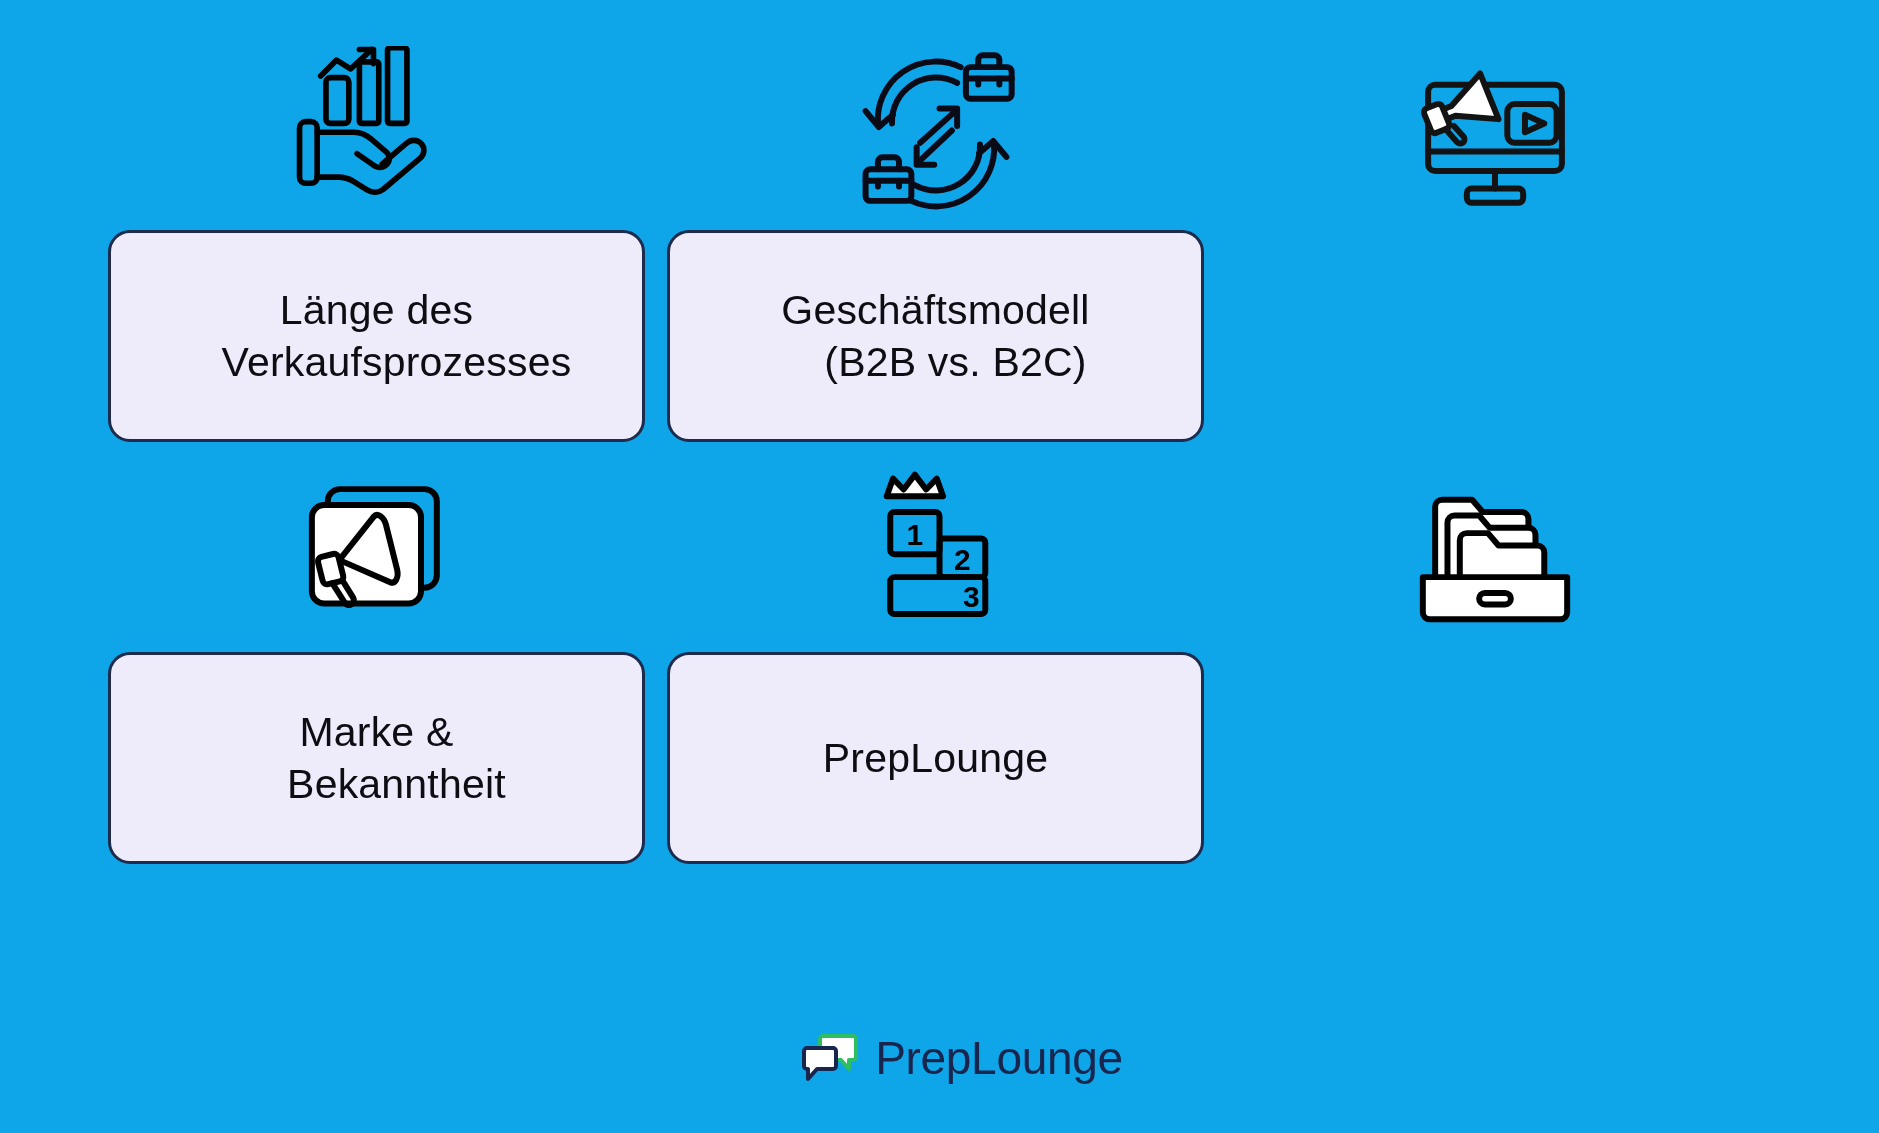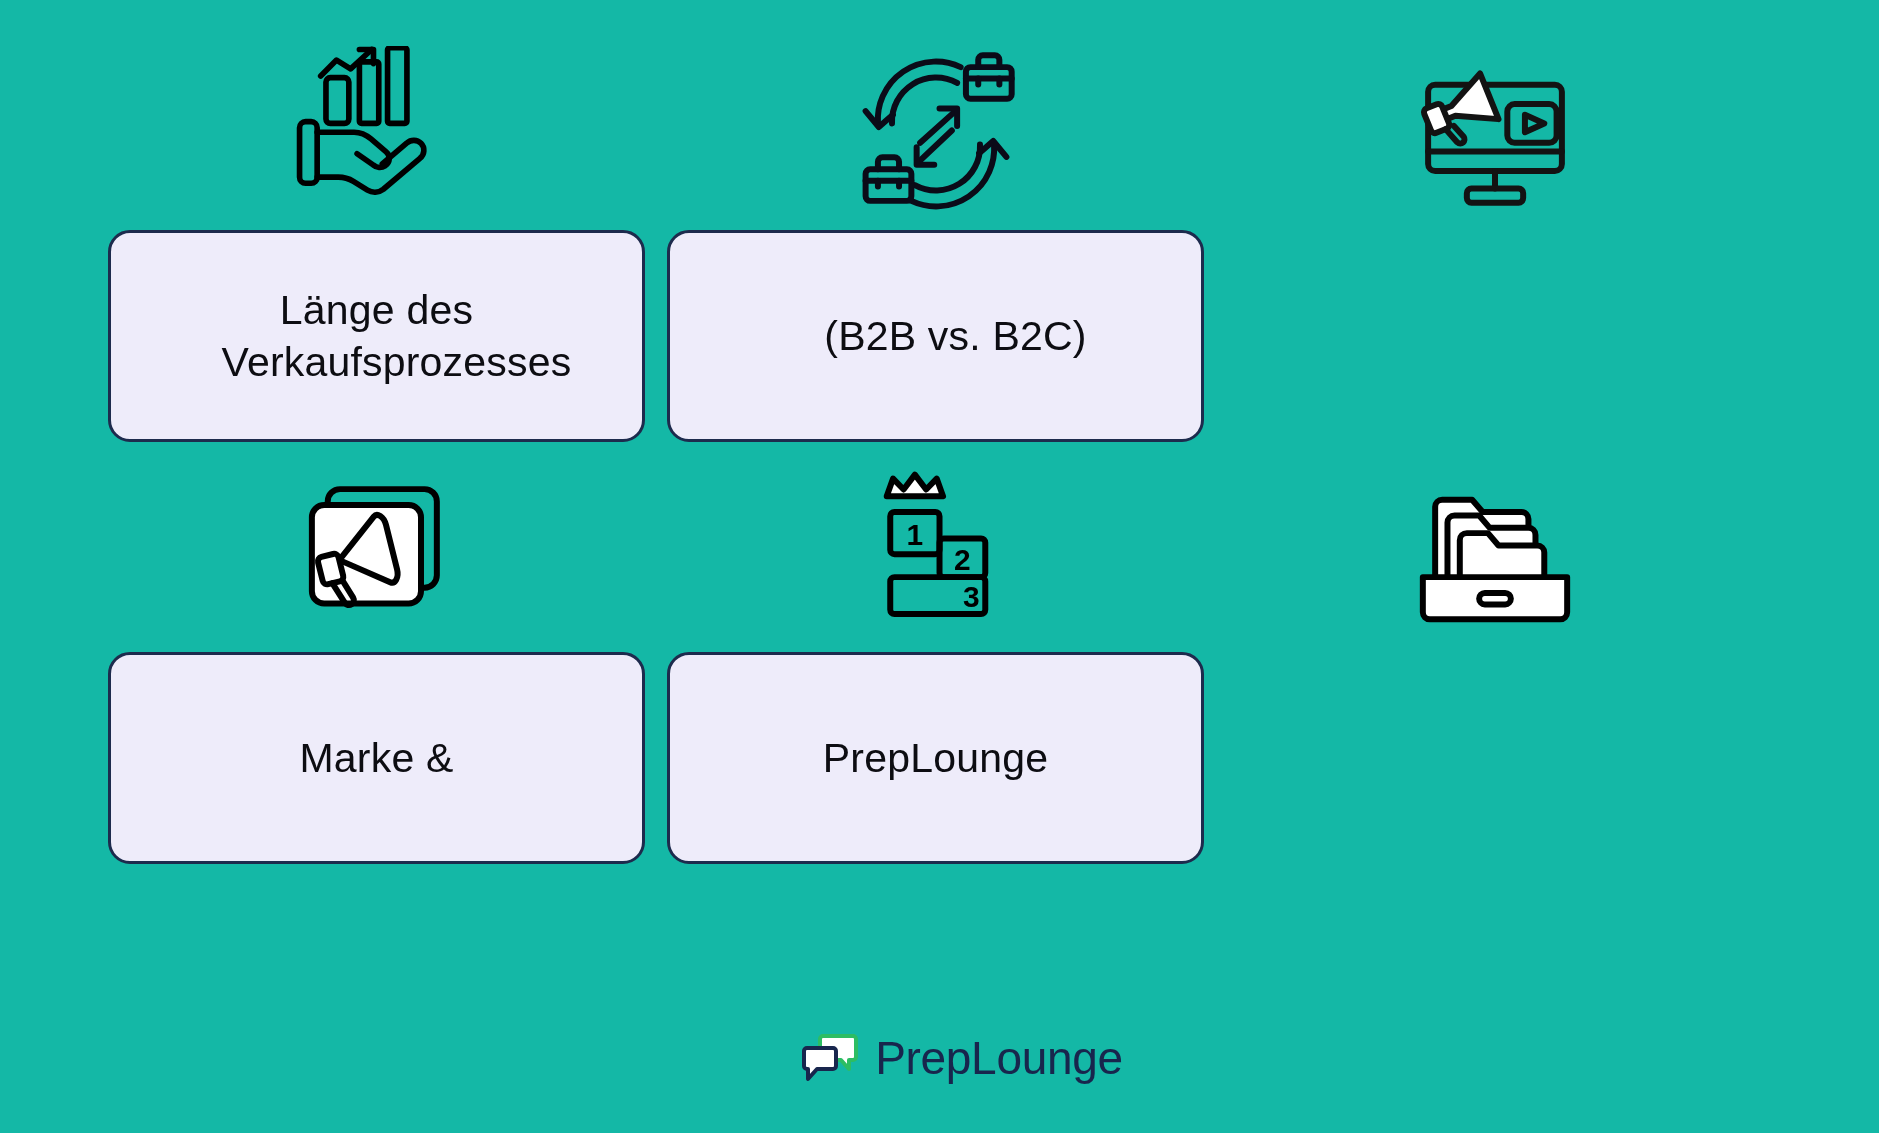--- a/index.html
+++ b/index.html
@@ -11,21 +11,21 @@
     width: 1879px;
     height: 1133px;
     font-family: "Liberation Sans", sans-serif;
     overflow: hidden;
   }
 
   #infographic {
     position: relative;
     width: 1879px;
     height: 1133px;
-    background: #14b8a6;
+    background: #0ea5e9;
     box-sizing: border-box;
   }
 
   .grid {
     position: absolute;
     left: 108px;
     top: 42px;
     width: 1655px;
     display: flex;
     flex-direction: column;
@@ -159,20 +159,21 @@
             <g>
               <line x1="41" y1="55" x2="61" y2="37"></line>
               <polyline points="52,35.5 62,35.5 62,45.5"></polyline>
               <line x1="59" y1="48" x2="40" y2="66"></line>
               <polyline points="49,67.5 39,67.5 39,57.5"></polyline>
             </g>
           </svg>
         </div>
         <div class="card">
           <div class="card-text">
+            <span>Geschäftsmodell</span>
             <span class="line2">(B2B vs. B2C)</span>
           </div>
         </div>
       </div>
 
       <div class="cell">
         <div class="icon-wrap">
           <svg width="176" height="176" viewBox="0 0 100 100" fill="none" stroke="#131313" stroke-width="3.4" stroke-linecap="round" stroke-linejoin="round">
             <rect x="12" y="22" width="76" height="49" rx="4"></rect>
             <line x1="12" y1="60" x2="88" y2="60"></line>
@@ -201,20 +202,21 @@
             <g transform="rotate(-14 45 48)">
               <path d="M27 49 l26 -20 c2.4 -1.9 5.6 1.2 5.6 6.2 v26 c0 5 -3.2 8.1 -5.6 6.2 l-26 -20 z" fill="#fff"></path>
               <rect x="16" y="44" width="12" height="16" rx="2.6" fill="#fff"></rect>
               <path d="M21 60 l4.2 12.6 a2.8 2.8 0 0 0 5.3 -1.8 L27 60"></path>
             </g>
           </svg>
         </div>
         <div class="card">
           <div class="card-text">
             <span>Marke &amp;</span>
+            <span class="line2">Bekanntheit</span>
           </div>
         </div>
       </div>
 
       <div class="cell">
         <div class="icon-wrap">
           <svg width="176" height="176" viewBox="0 0 100 100" fill="none" stroke="#000" stroke-width="3.4" stroke-linecap="round" stroke-linejoin="round">
             <path d="M22 16 l3.6 -10 6 6.2 6.4 -8.4 6.4 8.4 6 -6.2 3.6 10 z" fill="#fff"></path>
             <rect x="24" y="25" width="28" height="24" rx="2.4"></rect>
             <rect x="52" y="40" width="26" height="22" rx="2.4"></rect>

